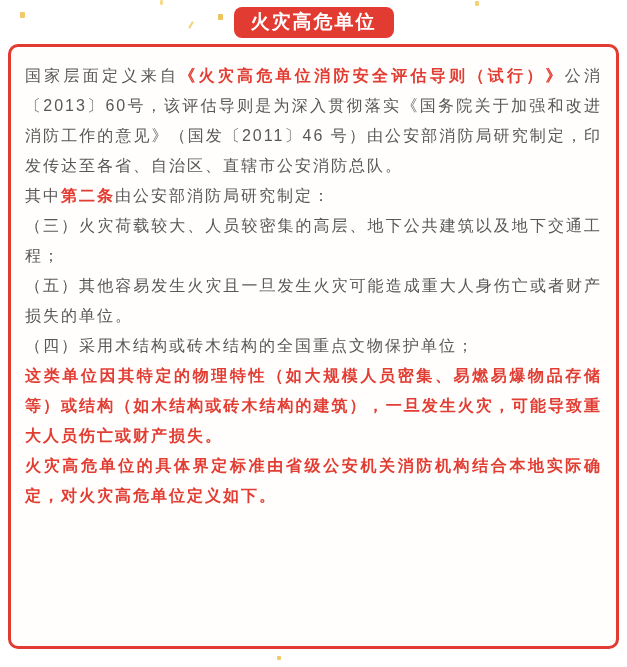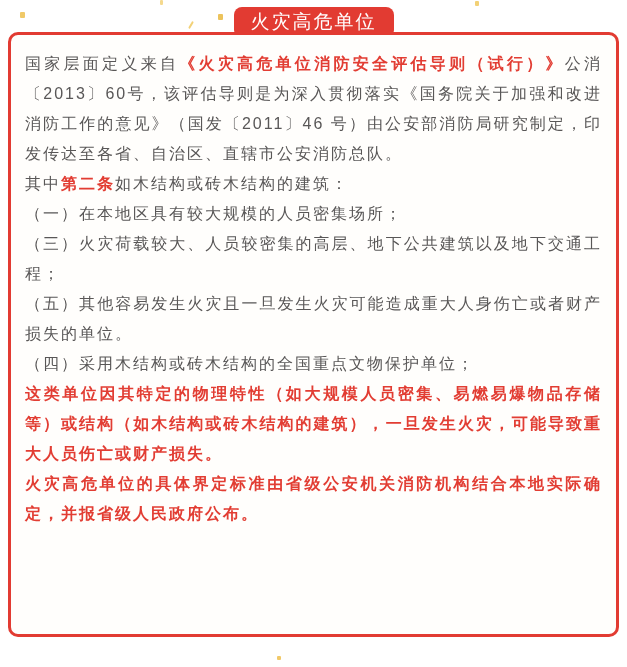--- a/index.html
+++ b/index.html
@@ -17,28 +17,28 @@
   .badge {
     position: absolute;
     top: 7px;
     left: 50%;
     transform: translateX(-50%);
     background: #e23b32;
     color: #ffffff;
     border-radius: 8px;
     padding: 5px 17px 6px;
     font-size: 19px;
-    font-weight: normal;
+    font-weight: bold;
     letter-spacing: 2px;
     line-height: 20px;
     white-space: nowrap;
   }
   .card {
     position: absolute;
-    top: 32px;
+    top: 44px;
     left: 8px;
     width: 611px;
     height: 605px;
     box-sizing: border-box;
     background: #fffefc;
     border: 3px solid #e23b32;
     border-radius: 10px;
     padding: 14px 14px 12px;
     overflow: hidden;
   }
@@ -89,21 +89,20 @@
 <div class="speck" style="left:243px;top:620px;width:2px;height:6px;background:#eec04f;transform:rotate(20deg);"></div>
 <div class="speck" style="left:277px;top:656px;width:4px;height:4px;background:#eec04f;"></div>
 
 <div class="badge">
   <span>火灾高危单位</span>
 </div>
 
 <div class="card">
   <div id="paragraphs">
       <div class="para"><span class="seg">国家层面定义来自</span><span class="seg red">《火灾高危单位消防安全评估导则（试行）》</span><span class="seg">公消〔2013〕60号，该评估导则是为深入贯彻落实《国务院关于加强和改进消防工作的意见》（国发〔2011〕46 号）由公安部消防局研究制定，印发传达至各省、自治区、直辖市公安消防总队。</span></div>
-      <div class="para"><span class="seg">其中</span><span class="seg red">第二条</span><span class="seg">如木结构或砖木结构的建筑：</span></div>
-      <div class="para"><span class="seg">（一）在本地区具有较大规模的人员密集场所；</span></div>
+      <div class="para"><span class="seg">其中</span><span class="seg red">第二条</span><span class="seg">由公安部消防局研究制定：</span></div>
       <div class="para"><span class="seg">（三）火灾荷载较大、人员较密集的高层、地下公共建筑以及地下交通工程；</span></div>
       <div class="para"><span class="seg">（五）其他容易发生火灾且一旦发生火灾可能造成重大人身伤亡或者财产损失的单位。</span></div>
       <div class="para"><span class="seg">（四）采用木结构或砖木结构的全国重点文物保护单位；</span></div>
       <div class="para red-para"><span class="seg red">这类单位因其特定的物理特性（如大规模人员密集、易燃易爆物品存储等）或结构（如木结构或砖木结构的建筑），一旦发生火灾，可能导致重大人员伤亡或财产损失。</span></div>
-      <div class="para red-para"><span class="seg red">火灾高危单位的具体界定标准由省级公安机关消防机构结合本地实际确定，并报省级人民政府公布。</span></div>
+      <div class="para red-para"><span class="seg red">火灾高危单位的具体界定标准由省级公安机关消防机构结合本地实际确定，对火灾高危单位定义如下。</span></div>
     </div>
 </div>
 
 </body></html>

